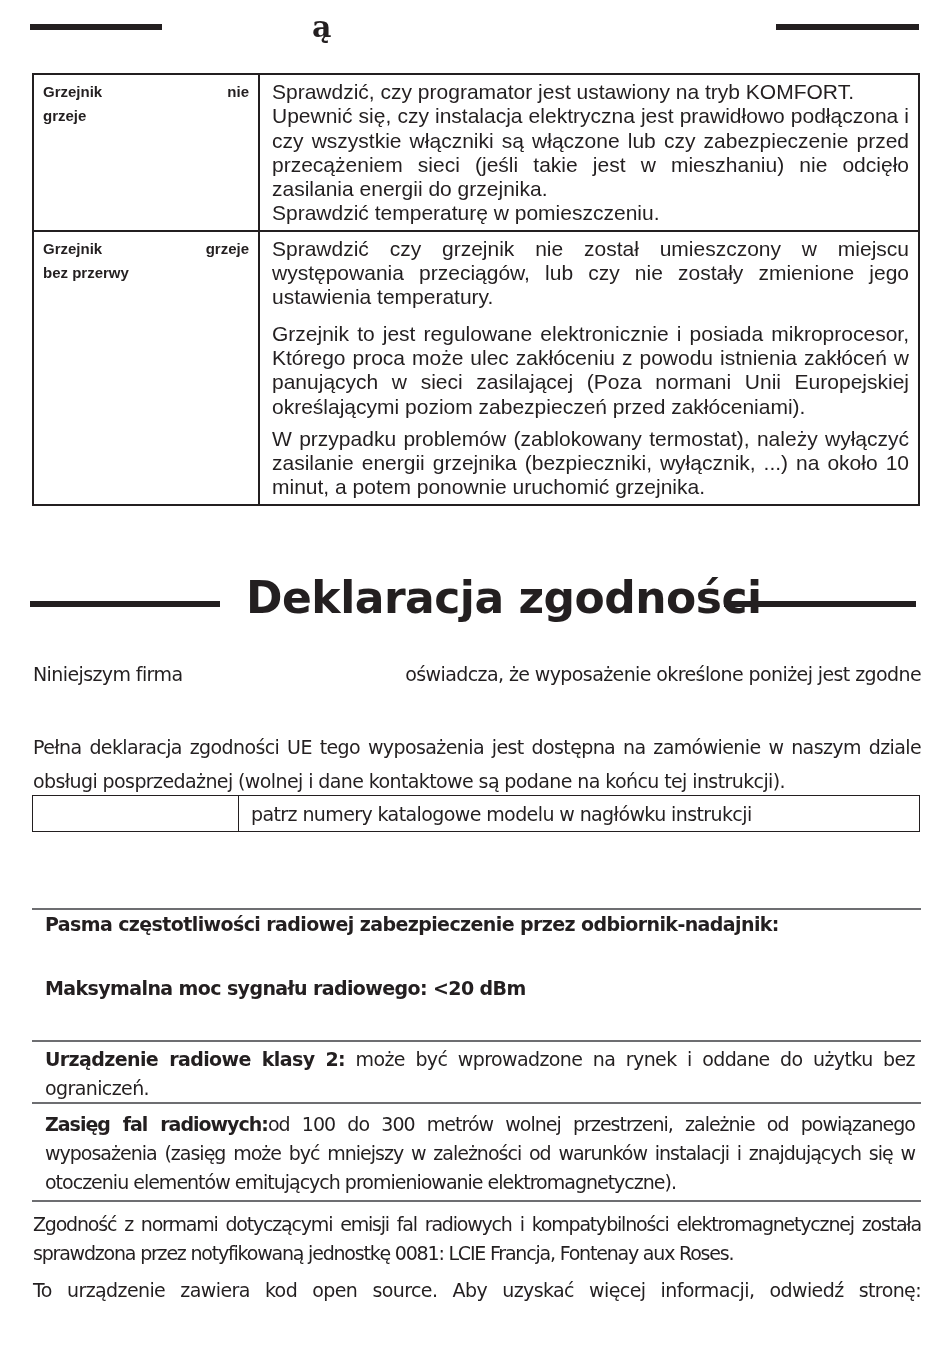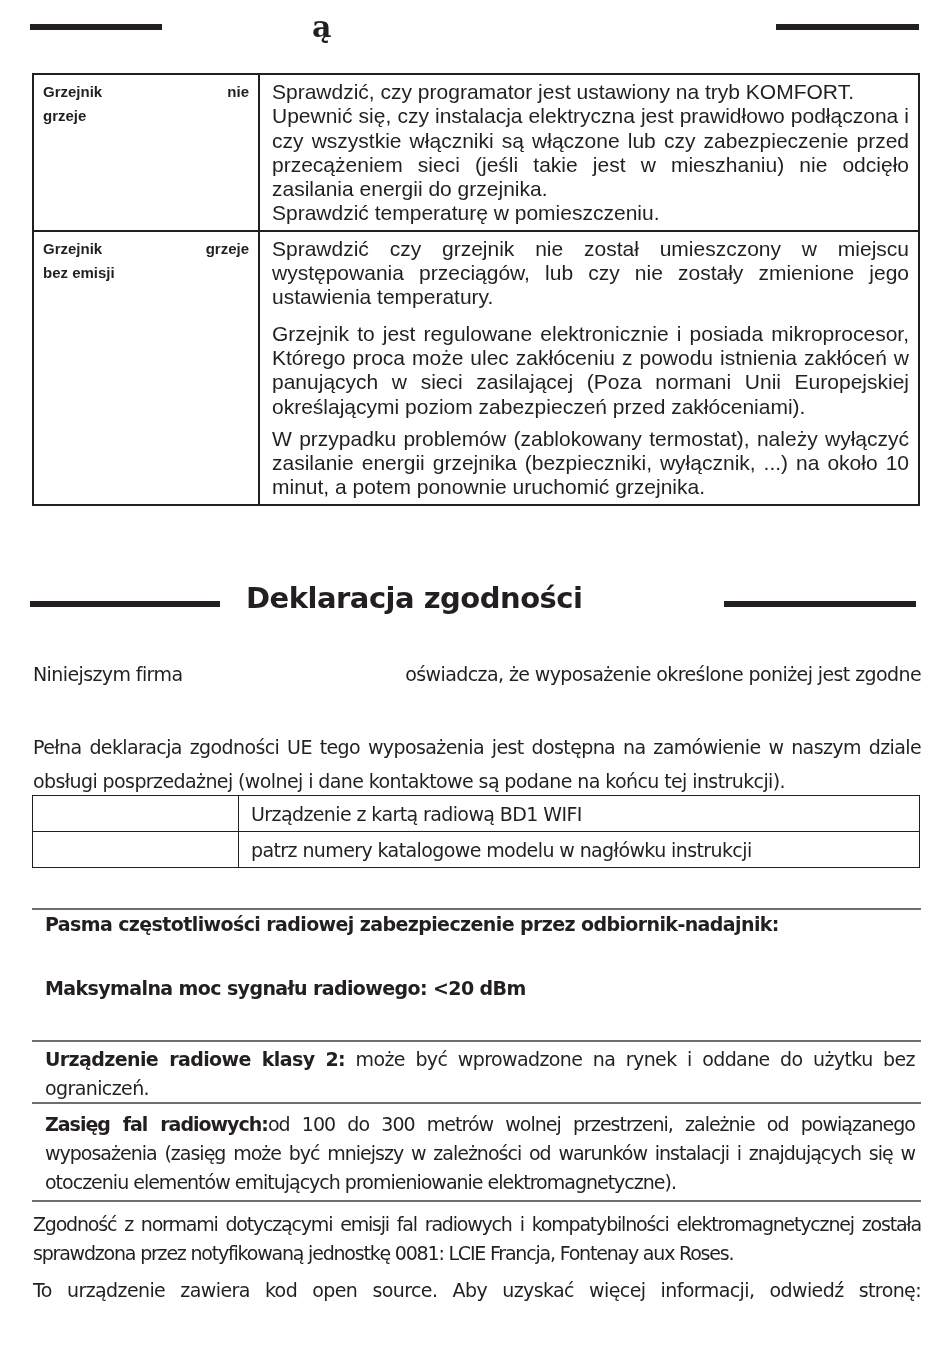--- a/index.html
+++ b/index.html
@@ -16,21 +16,21 @@
     table.trouble td.label .l1 { display: flex; justify-content: space-between; }
     table.trouble td.desc { text-align: justify; padding-left: 12px; }
     table.trouble td.desc p { margin: 0; }
     table.trouble td.desc p + p.gap { margin-top: 12px; }
     table.trouble td.desc p + p.gap2 { margin-top: 8px; }
 
     .dz-heading { position: absolute; top: 570px; left: 0; width: 950px; height: 60px; }
     .dz-rule { position: absolute; top: 601px; height: 6px; background: #231f20; }
     #dz-rule-left { left: 30px; width: 190px; }
     #dz-rule-right { left: 724px; width: 192px; }
-    #dz-title { position: absolute; left: 246px; top: 0; font-family: "DejaVu Sans", sans-serif; font-weight: bold; font-size: 29px; line-height: 56px; letter-spacing: -0.5px; }
+    #dz-title { position: absolute; left: 246px; top: 0; font-family: "DejaVu Sans", sans-serif; font-weight: bold; font-size: 44px; line-height: 56px; letter-spacing: -0.5px; }
 
     .line { position: absolute; left: 33px; width: 888px; font-family: "DejaVu Sans", sans-serif; font-size: 19px; line-height: 24px; letter-spacing: -0.6px; }
     #firm-line { top: 662px; }
     #firm-line .left { position: absolute; left: 0; }
     #firm-line .right { position: absolute; right: 0; }
 
     #full-decl { top: 730px; line-height: 34px; text-align: justify; text-align-last: left; }
 
     table.device { position: absolute; left: 32px; top: 795px; width: 888px; border-collapse: collapse; border: 1.5px solid #231f20; }
     table.device td { border: 1.5px solid #231f20; height: 35px; padding: 0 12px; font-family: "DejaVu Sans", sans-serif; font-size: 19px; letter-spacing: -0.6px; vertical-align: middle; }
@@ -72,21 +72,21 @@
       <p>Upewnić się, czy instalacja elektryczna jest prawidłowo podłączona i czy wszystkie włączniki są włączone lub czy zabezpieczenie przed przecążeniem sieci (jeśli takie jest w mieszhaniu) nie odcięło zasilania energii do grzejnika.</p>
       <p>Sprawdzić temperaturę w pomieszczeniu.</p>
     </td>
   </tr>
   <tr>
     <td class="label">
       <div class="l1">
         <span>Grzejnik</span>
         <span>grzeje</span>
       </div>
-      <div>bez emisji</div>
+      <div>bez przerwy</div>
     </td>
     <td class="desc">
       <p>Sprawdzić czy grzejnik nie został umieszczony w miejscu występowania przeciągów, lub czy nie zostały zmienione jego ustawienia temperatury.</p>
       <p class="gap">Grzejnik to jest regulowane elektronicznie i posiada mikroprocesor, Którego proca może ulec zakłóceniu z powodu istnienia zakłóceń w panujących w sieci zasilającej (Poza normani Unii Europejskiej określającymi poziom zabezpieczeń przed zakłóceniami).</p>
       <p class="gap2">W przypadku problemów (zablokowany termostat), należy wyłączyć zasilanie energii grzejnika (bezpieczniki, wyłącznik, ...) na około 10 minut, a potem ponownie uruchomić grzejnika.</p>
     </td>
   </tr>
 </tbody>
   </table>
 
@@ -98,24 +98,20 @@
 
 <div id="firm-line" class="line">
   <span class="left">Niniejszym firma</span>
   <span class="right">oświadcza, że wyposażenie określone poniżej jest zgodne</span>
 </div>
 
 <div id="full-decl" class="line">Pełna deklaracja zgodności UE tego wyposażenia jest dostępna na zamówienie w naszym dziale obsługi posprzedażnej (wolnej i dane kontaktowe są podane na końcu tej instrukcji).</div>
 
 <table class="device">
   <tbody>
-      <tr>
-    <td class="k"></td>
-    <td>Urządzenie z kartą radiową BD1 WIFI</td>
-  </tr>
   <tr>
     <td class="k"></td>
     <td>patrz numery katalogowe modelu w nagłówku instrukcji</td>
   </tr>
 </tbody>
   </table>
 
 <div id="hr1" class="hr"></div>
 <div id="bands" class="line">Pasma częstotliwości radiowej zabezpieczenie przez odbiornik-nadajnik:</div>
 <div id="maxpower" class="line"><span>Maksymalna moc sygnału radiowego:</span> <span>&lt;20 dBm</span></div>

